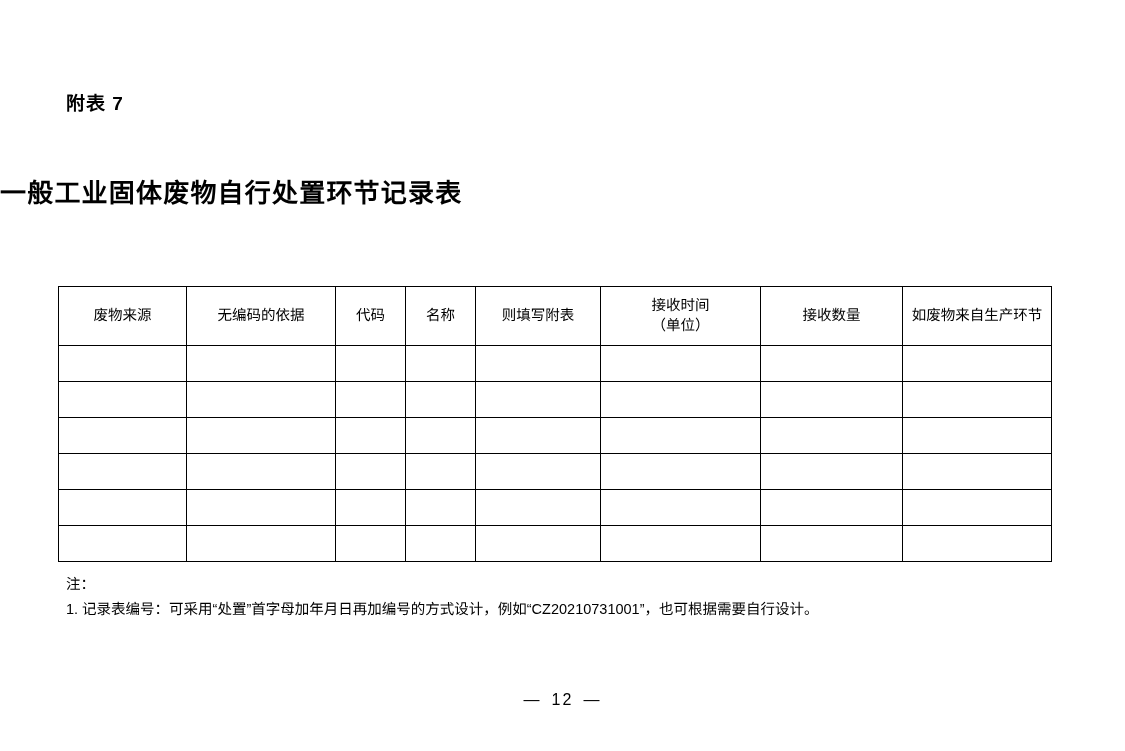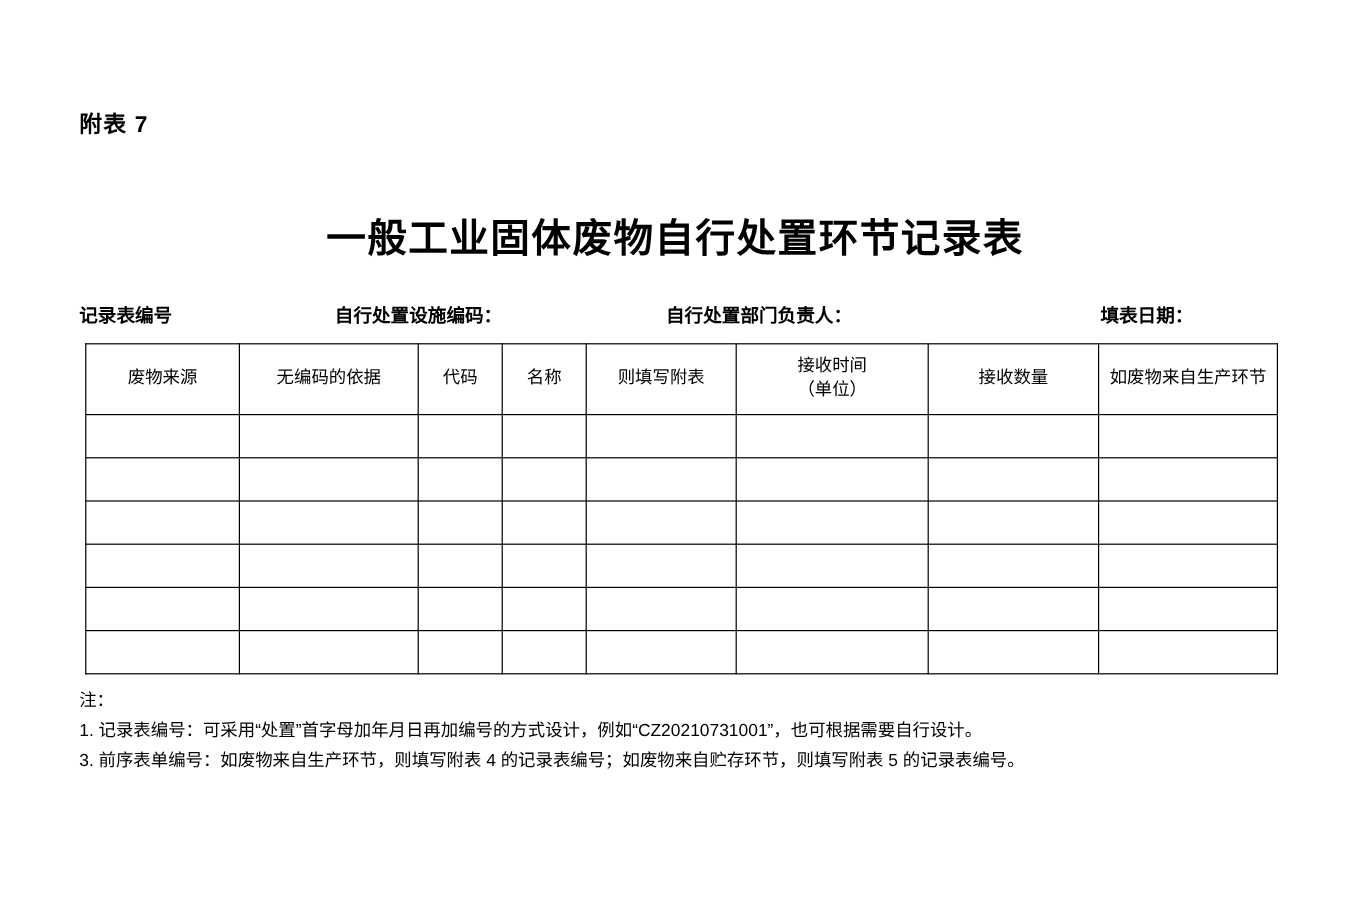--- a/index.html
+++ b/index.html
@@ -28,22 +28,22 @@
     font-size: 19px;
     font-weight: 700;
     letter-spacing: 1px;
     font-family: "Liberation Sans", "DejaVu Sans", sans-serif;
   }
   .doc-title {
     position: absolute;
     left: 0;
     right: 0;
     top: 172px;
-    text-align: center;
-    font-size: 33px;
+    text-align: left;
+    font-size: 26px;
     font-weight: 700;
     letter-spacing: 1.2px;
   }
   .meta-row {
     position: absolute;
     left: 66px;
     top: 250px;
     width: 993px;
     height: 22px;
     font-size: 15.5px;
@@ -53,21 +53,21 @@
     position: absolute;
     white-space: nowrap;
   }
   .meta-1 { left: 0px; }
   .meta-2 { left: 213px; }
   .meta-3 { left: 489px; }
   .meta-4 { left: 851px; }
 
   table.records {
     position: absolute;
-    left: 71px;
+    left: 58px;
     top: 286px;
     width: 993px;
     border-collapse: collapse;
     table-layout: fixed;
   }
   table.records th, table.records td {
     border: 1px solid #000000;
     font-weight: 400;
     font-size: 14.5px;
     text-align: center;
@@ -113,26 +113,20 @@
 </style>
 </head>
 <body>
 
 <div class="page">
 
   <div class="attach-label">附表 7</div>
 
   <div class="doc-title">一般工业固体废物自行处置环节记录表</div>
 
-  <div class="meta-row">
-    <span class="meta-item meta-1">记录表编号</span>
-    <span class="meta-item meta-2">自行处置设施编码：</span>
-    <span class="meta-item meta-3">自行处置部门负责人：</span>
-    <span class="meta-item meta-4">填表日期：</span>
-  </div>
 
   <table class="records">
     <colgroup>
       <col style="width:128px">
       <col style="width:149px">
       <col style="width:70px">
       <col style="width:70px">
       <col style="width:125px">
       <col style="width:160px">
       <col style="width:142px">
@@ -213,17 +207,19 @@
         <td></td>
         <td></td>
         <td></td>
       </tr>
     </tbody>
   </table>
 
   <div class="notes">
     <div class="note-head">注：</div>
     <div class="note-line">1. 记录表编号：可采用“处置”首字母加年月日再加编号的方式设计，例如“CZ20210731001”，也可根据需要自行设计。</div>
-    <div class="note-line">3. 前序表单编号：如废物来自生产环节，则填写附表 4 的记录表编号；如废物来自贮存环节，则填写附表 5 的记录表编号。</div>
   </div>
 
+  <div class="page-number">
+    <span class="dash">—</span><span>12</span><span class="dash">—</span>
+  </div>
 
 </div>
 
 </body></html>

